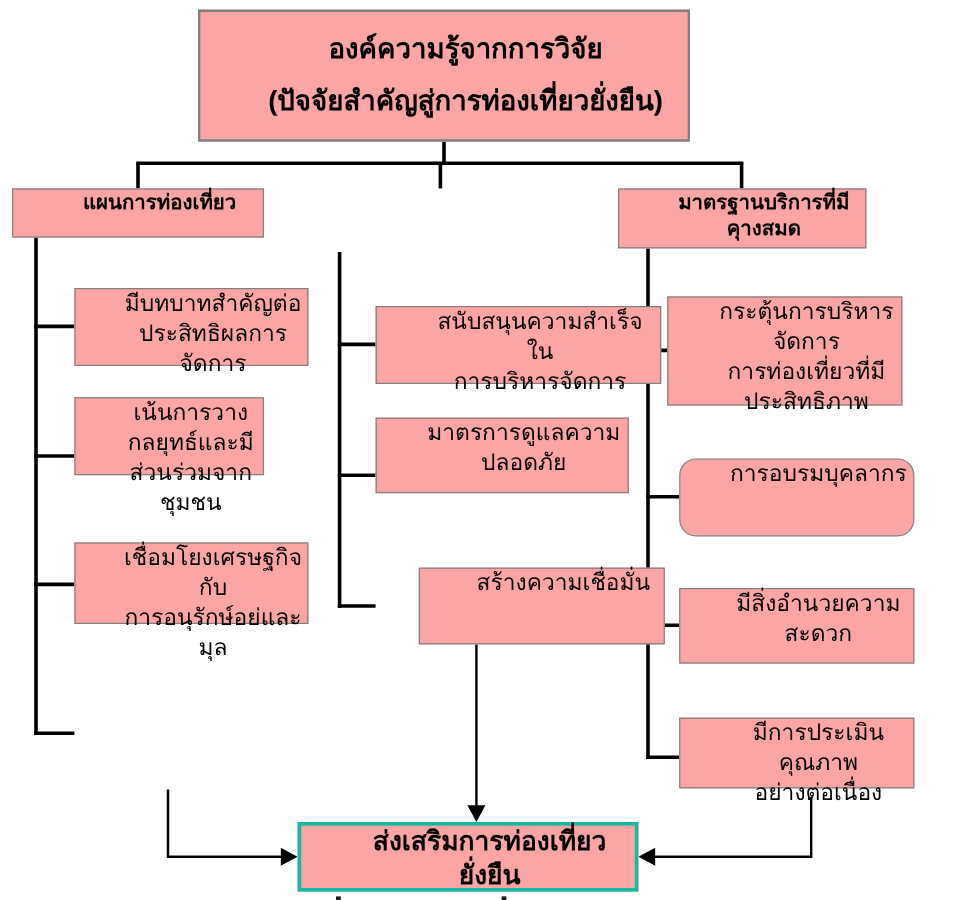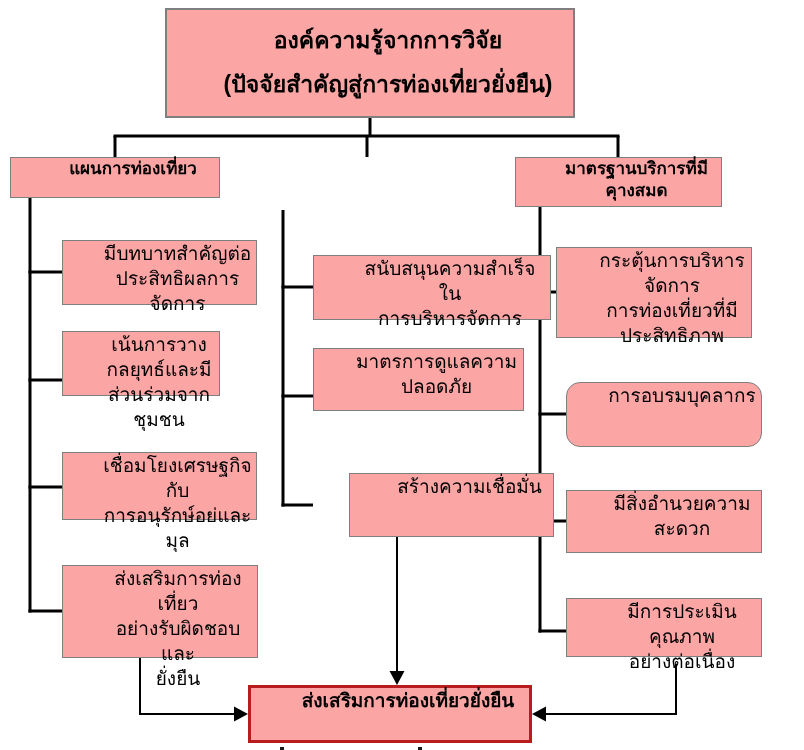--- a/index.html
+++ b/index.html
@@ -48,23 +48,24 @@
   }
   .root-node .txt { line-height: 1.1; }
   .header-node {
     font-weight: bold;
     font-size: 17px;
   }
   .leaf-node {
     font-size: 19px;
   }
   .outcome-node {
-    border: 3px solid #b91c1c;
+    border: 3px solid #14b8a6;
     font-weight: bold;
-    font-size: 19px;
+    font-size: 22px;
+    font-family: Liberation Mono, monospace;
   }
   .caption-fragment {
     position: absolute;
     width: 4px;
     height: 3px;
     background: #1a1a1a;
     z-index: 2;
   }
 </style>
 </head>
@@ -129,25 +130,20 @@
 ประสิทธิผลการจัดการ</div>
   </div>
   <div class="node leaf-node" style="left:62px; top:331px; width:158px; height:65px;">
     <div class="txt">เน้นการวางกลยุทธ์และมี
 ส่วนร่วมจากชุมชน</div>
   </div>
   <div class="node leaf-node" style="left:62px; top:452px; width:195px; height:68px;">
     <div class="txt">เชื่อมโยงเศรษฐกิจกับ
 การอนุรักษ์อย่และมุล</div>
   </div>
-  <div class="node leaf-node" style="left:62px; top:565px; width:196px; height:93px;">
-    <div class="txt">ส่งเสริมการท่องเที่ยว
-อย่างรับผิดชอบและ
-ยั่งยืน</div>
-  </div>
 
   <div class="node leaf-node" style="left:313px; top:255px; width:238px; height:65px;">
     <div class="txt">สนับสนุนความสำเร็จใน
 การบริหารจัดการ</div>
   </div>
   <div class="node leaf-node" style="left:313px; top:348px; width:211px; height:63px;">
     <div class="txt">มาตรการดูแลความ
 ปลอดภัย</div>
   </div>
   <div class="node leaf-node" style="left:313px; top:473px; width:205px; height:64px;margin-left:36px;">

